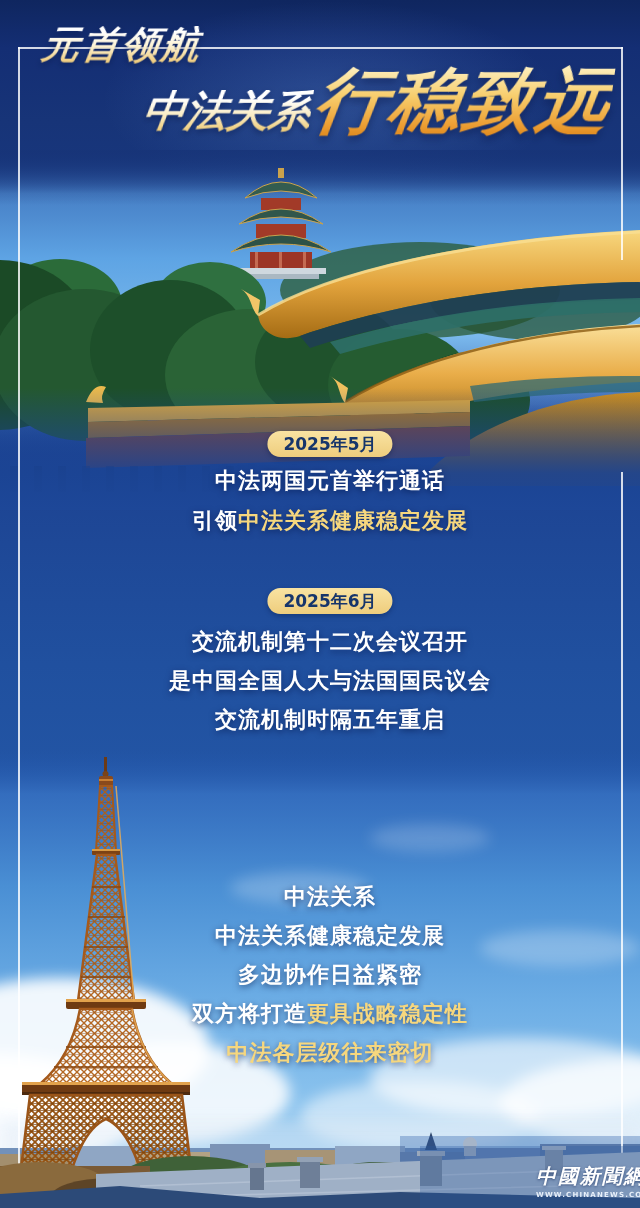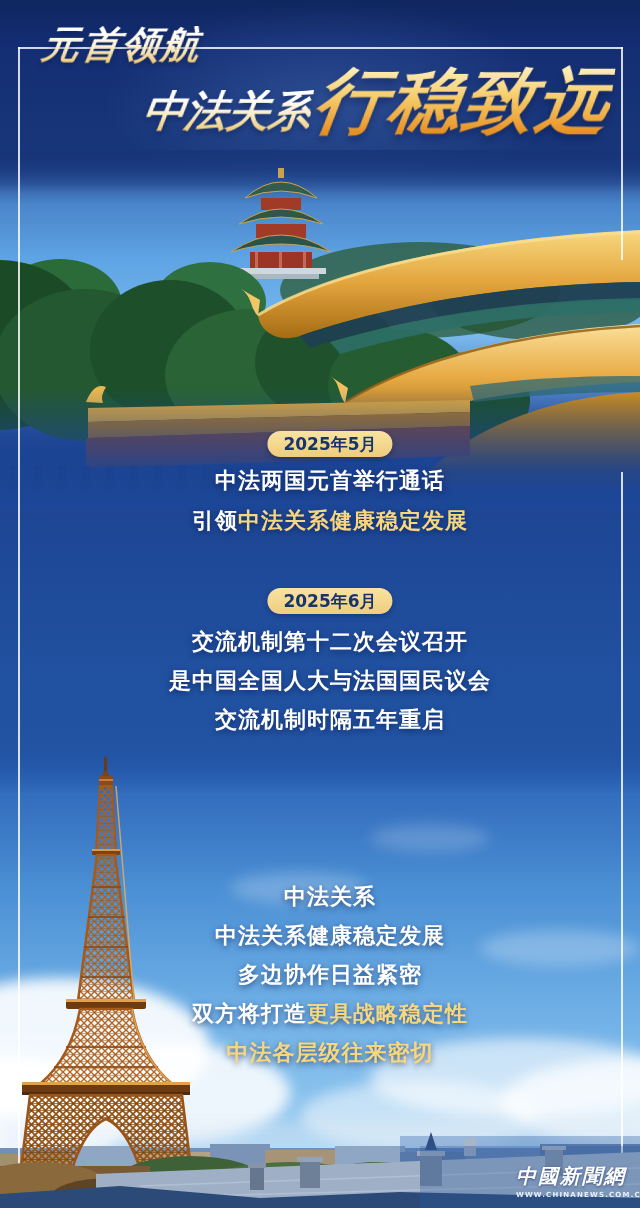--- a/index.html
+++ b/index.html
@@ -31,21 +31,21 @@
     background:linear-gradient(180deg,#f9e3a2,#eecd7d);color:#16356b;
     font-weight:700;font-size:17px;line-height:22px;padding:2px 16px;border-radius:14px;
     box-shadow:0 2px 5px rgba(0,20,60,.35);white-space:nowrap;}
   
   .tblock{position:absolute;left:20px;width:620px;text-align:center;z-index:6;color:#fff;}
   .line{font-weight:900;font-size:22px;line-height:22px;letter-spacing:1px;
     text-shadow:0 2px 6px rgba(3,18,66,.6);white-space:nowrap;}
   .p40{margin-bottom:18px;} .p39{margin-bottom:17px;}
   .gold{color:#f6d77e;text-align:center;}
   
-  .logo{position:absolute;left:516px;top:1164px;width:104px;text-align:left;z-index:7;color:#fff;}
+  .logo{position:absolute;left:536px;top:1164px;width:104px;text-align:left;z-index:7;color:#fff;}
   .logo .zh{font:italic 700 20px/1.2 "DejaVu Serif","Liberation Serif",serif;letter-spacing:2px;
     text-shadow:0 1px 3px rgba(10,30,80,.6);white-space:nowrap;}
   .logo .url{margin-top:3px;font-weight:700;font-size:7px;letter-spacing:1.2px;color:rgba(240,246,255,.92);white-space:nowrap;}
 </style>
 </head>
 <body>
 
 <div class="poster">
   <div class="glow"></div>
 

